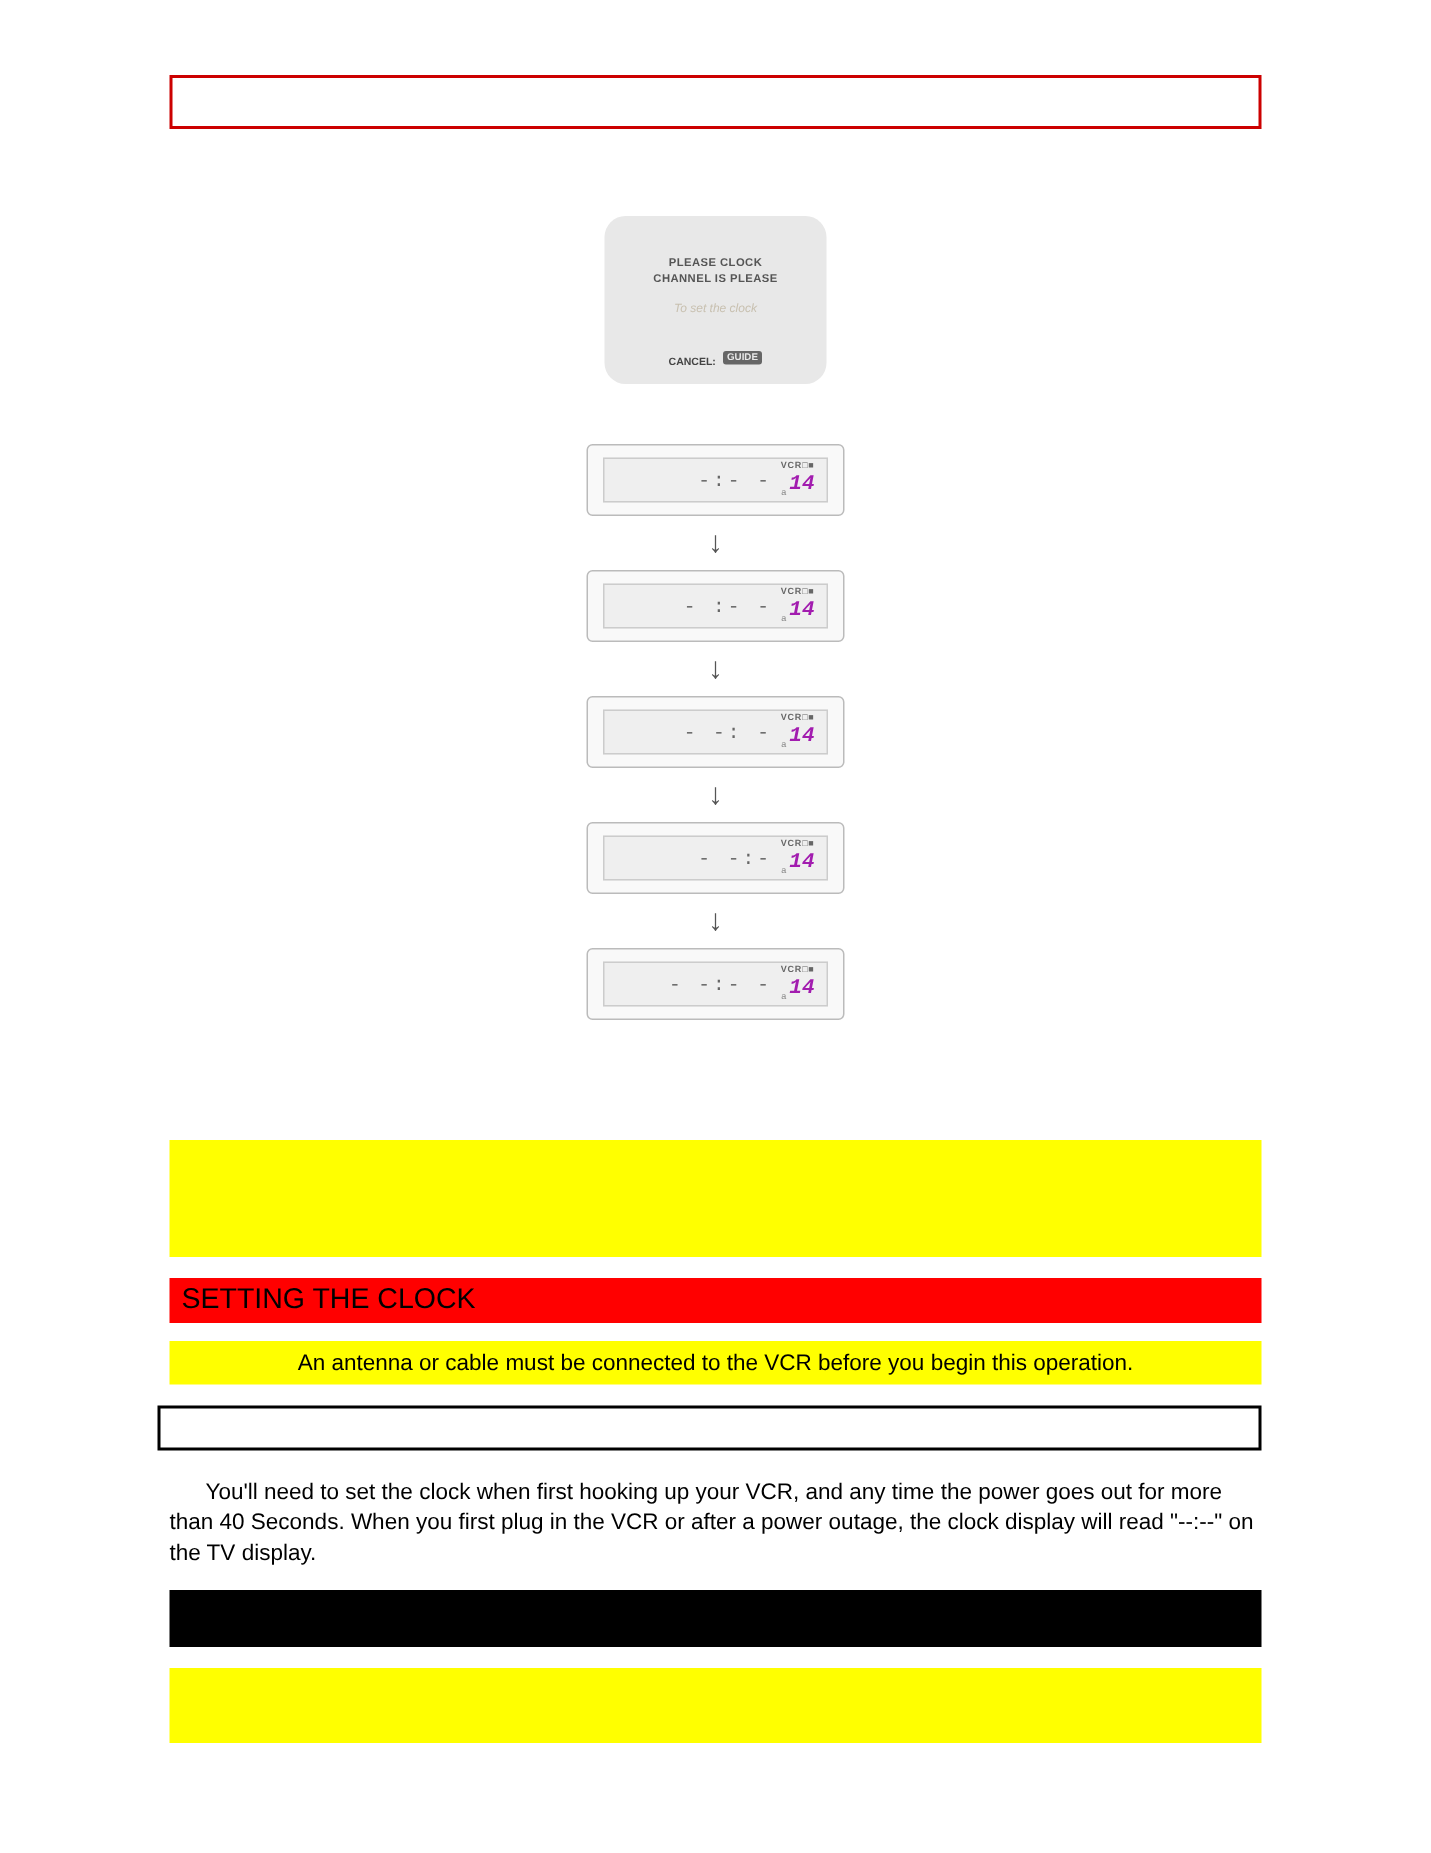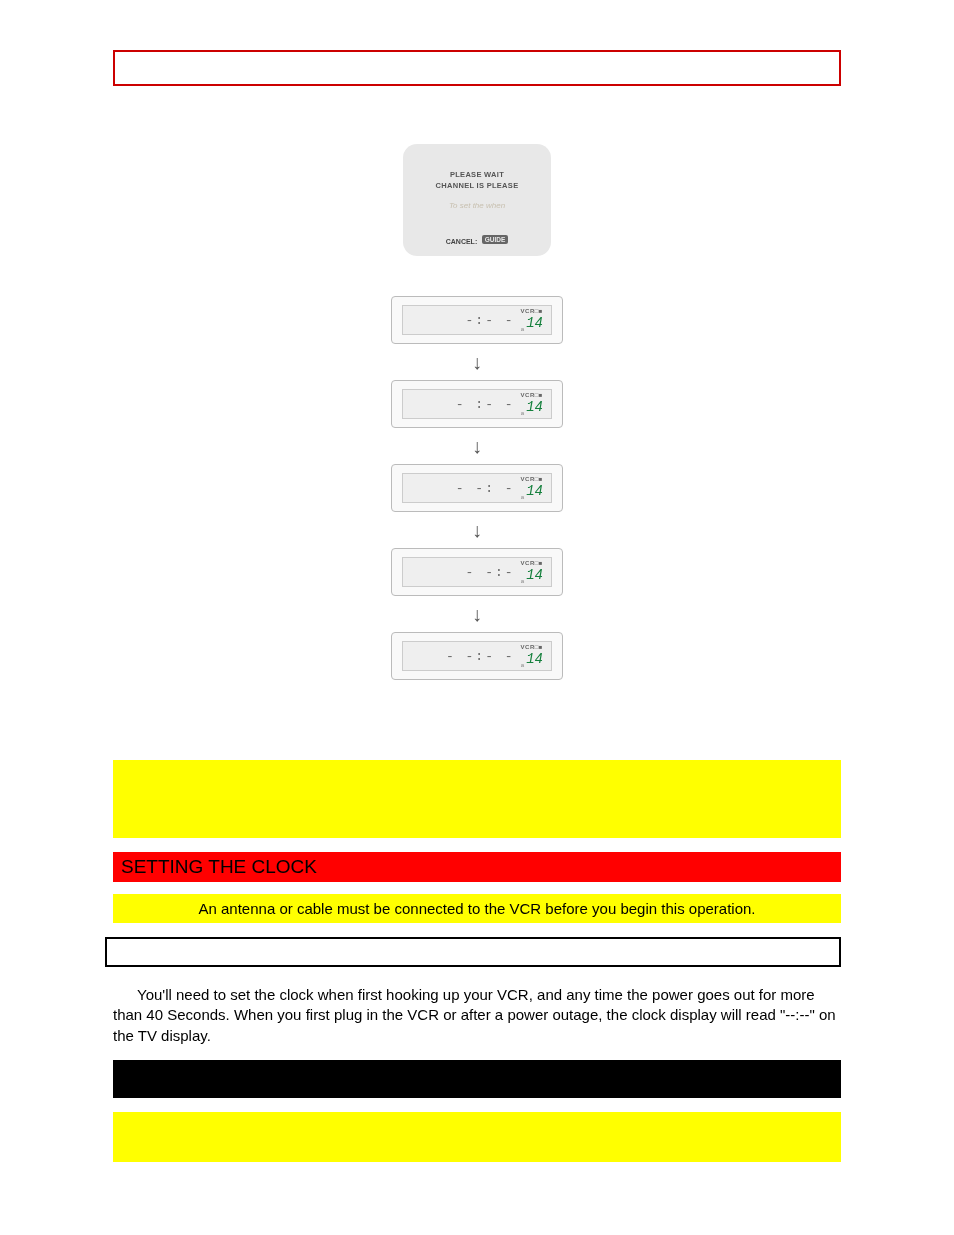--- a/index.html
+++ b/index.html
@@ -99,22 +99,22 @@
     .lcd-vcr {
       font-size: 6px;
       color: #666;
       font-weight: bold;
       letter-spacing: 0.5px;
     }
     .lcd-num {
       font-family: 'Courier New', monospace;
       font-style: italic;
       font-size: 14px;
-      color: #15803d;
-      font-weight: normal;
+      color: #a21caf;
+      font-weight: bold;
     }
     .lcd-sub {
       font-size: 6px;
       color: #888;
       vertical-align: sub;
       margin-right: 2px;
     }
     .arrow-down {
       text-align: center;
       font-size: 20px;
@@ -165,23 +165,23 @@
       background: #ffff00;
       height: 50px;
     }
   </style>
 </head>
 <body>
 
 <div class="red-box"></div>
 
 <div class="tv-screen">
-  <div class="tv-text">PLEASE WAIT</div>
+  <div class="tv-text">PLEASE CLOCK</div>
   <div class="tv-text">CHANNEL IS PLEASE</div>
-  <div class="tv-faded">To set the when</div>
+  <div class="tv-faded">To set the clock</div>
   <div class="tv-bottom">
     <span class="tv-cancel">CANCEL:</span>
     <span class="tv-guide">GUIDE</span>
   </div>
 </div>
 
 <div class="lcd-sequence">
 
   <div class="lcd-unit">
     <div class="lcd-inner">

